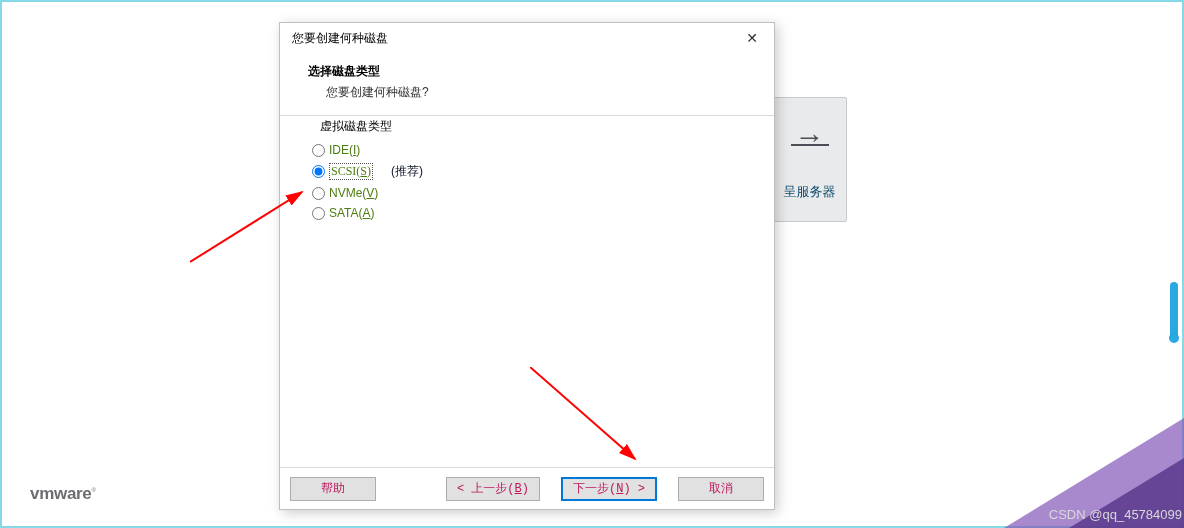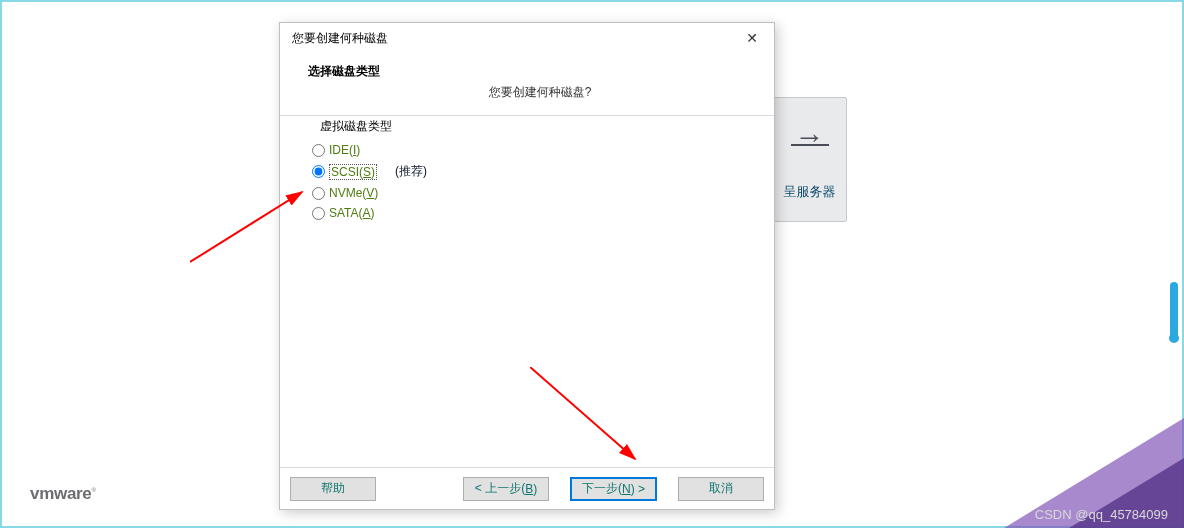--- a/index.html
+++ b/index.html
@@ -88,21 +88,21 @@
       background: #4a4e57;
       margin-top: -10px;
     }
     .bg-card-text {
       color: #0c4a6e;
       font-size: 13px;
       margin-top: 32px;
     }
     .watermark {
       position: absolute;
-      right: 14px;
+      right: 0;
       bottom: 4px;
       color: #d8d8d8;
       font-size: 13px;
       font-family: Arial, sans-serif;
       z-index: 3;
     }
     .scroll-indicator {
       position: absolute;
       right: 4px;
       top: 280px;
@@ -162,21 +162,20 @@
     .dialog-header-title {
       font-weight: bold;
       font-size: 12px;
       color: #000;
     }
     .dialog-header-sub {
       margin-top: 4px;
       margin-left: 18px;
       font-size: 12px;
       color: #333;
-      text-align: center;
     }
     .dialog-body {
       flex: 1;
       padding: 10px 18px;
     }
     .group-box {
       position: relative;
       padding: 14px 12px 10px 12px;
     }
     .group-box-title {
@@ -198,20 +197,21 @@
       margin-right: 4px;
       width: 13px;
       height: 13px;
     }
     .radio-label {
       color: #4d7c0f;
     }
     .radio-label.selected {
       border: 1px dotted #555;
       padding: 0 1px;
+      font-family: Liberation Serif, serif;
     }
     .radio-label u {
       text-decoration: underline;
     }
     .recommend {
       margin-left: 18px;
       color: #0f172a;
     }
     .dialog-footer {
       height: 42px;
@@ -227,27 +227,27 @@
       margin-left: auto;
       display: flex;
       gap: 21px;
     }
     .btn {
       height: 24px;
       min-width: 86px;
       background: #e1e1e1;
       border: 1px solid #adadad;
       font-size: 12px;
-      color: #0f766e;
+      color: #be185d;
       cursor: pointer;
       display: inline-flex;
       align-items: center;
       justify-content: center;
       padding: 0 10px;
-      font-family: Liberation Sans, sans-serif;
+      font-family: Liberation Mono, monospace;
     }
     .btn u {
       text-decoration: underline;
     }
     .btn.primary {
       border: 2px solid #0078d7;
       background: #e1e1e1;
     }
 
     

